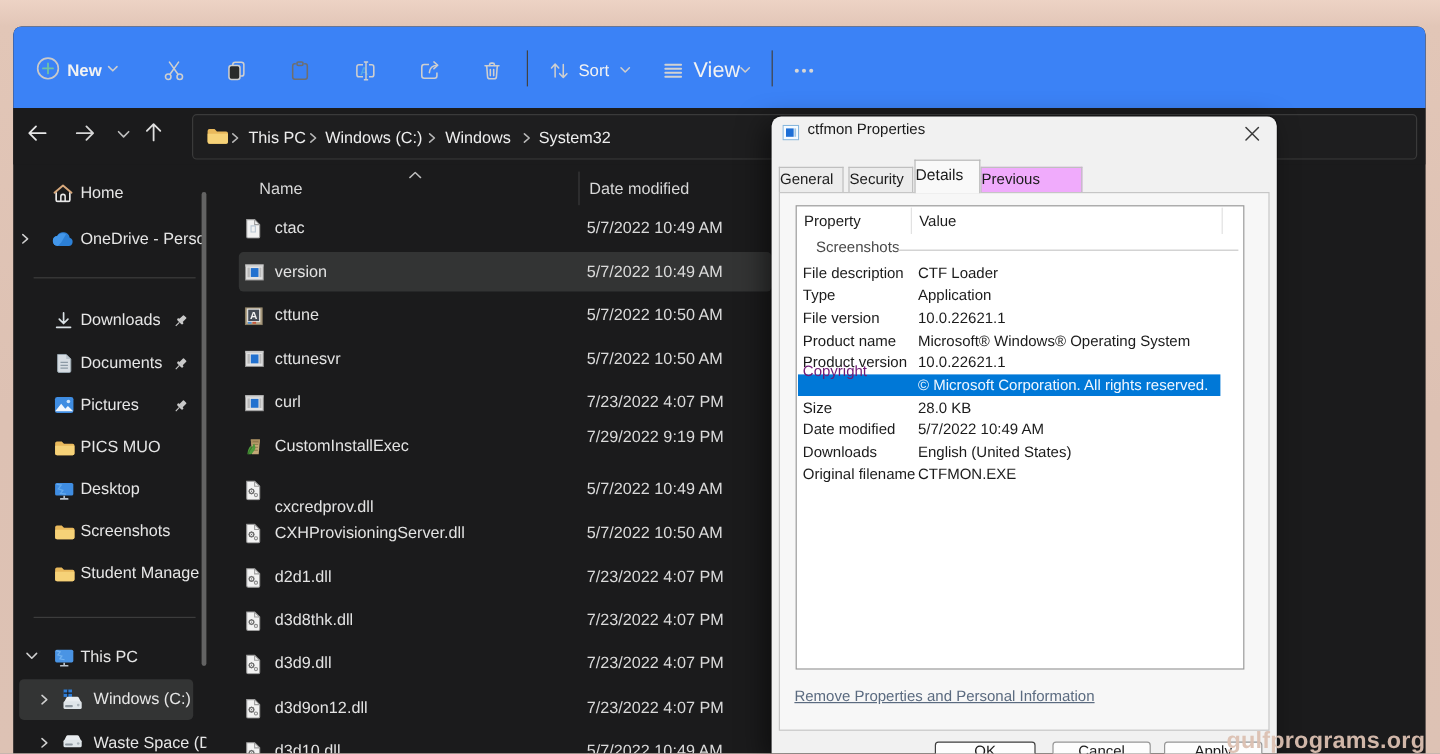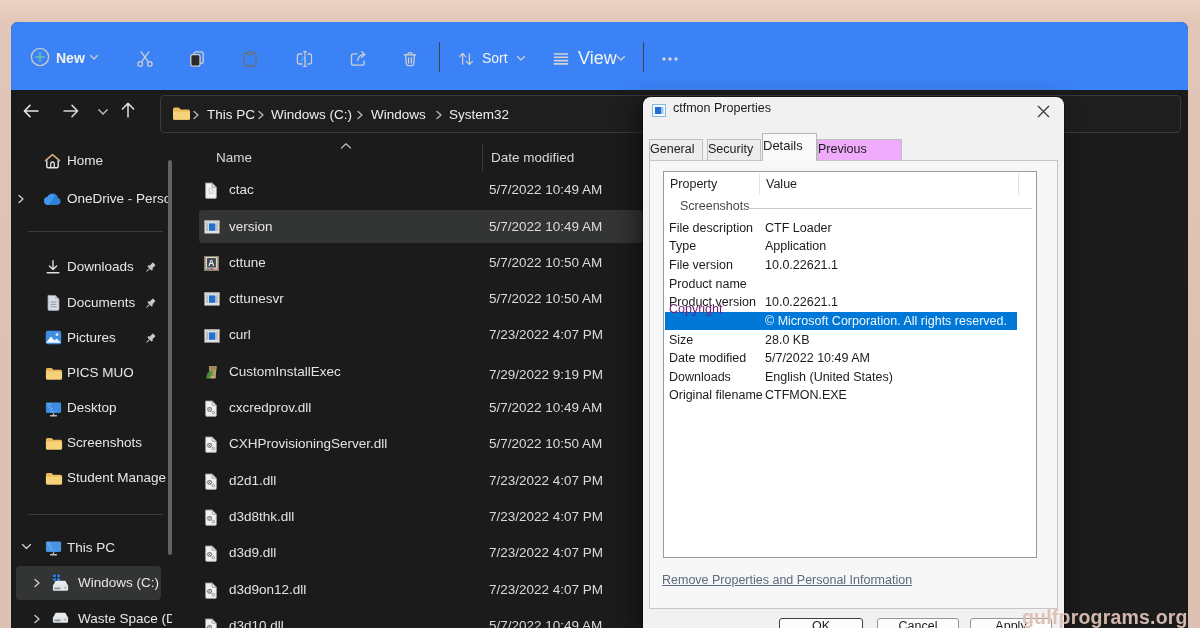--- a/index.html
+++ b/index.html
@@ -321,30 +321,30 @@
     <div class="fname" style="top:190px">curl</div>
     <div class="fdate" style="top:190px">7/23/2022 4:07 PM</div>
     <svg class="abs" style="left:13px;top:227px" width="16" height="16" viewBox="0 0 16 16">
 <path d="M5 2.2 h7.6 l-1 12.4 H6 Z" fill="#c3a877"></path>
 <path d="M5 2.2 h7.6 l-0.3 3.4 H5.3 Z" fill="#a98e5e"></path>
 <path d="M6.6 4 h4.6 M6.4 6.4 h4.8 M6.4 8.8 h4.6 M6.5 11.2 h4.4" stroke="#8a7347" stroke-width="0.7"></path>
 <path d="M2.2 14.6 c0.2 -3 1 -5.4 2.6 -7.2 c0.6 1 0.5 2.2 1.4 2.6 c-0.2 -2 0.6 -3.4 1.6 -4.4 c0.4 1.4 1.2 2.2 1 4 c-0.6 2.2 -2.4 3.6 -3.2 5 Z" fill="#4e9a3c"></path>
 <path d="M3 14.4 c0.6 -2.6 1.8 -4.6 3.6 -6.2" stroke="#2f6e24" stroke-width="0.7" fill="none"></path>
       </svg>
     <div class="fname" style="top:227px">CustomInstallExec</div>
-    <div class="fdate" style="top:230px">7/29/2022 9:19 PM</div>
+    <div class="fdate" style="top:219px">7/29/2022 9:19 PM</div>
     <svg class="abs" style="left:13px;top:263px" width="14" height="17" viewBox="0 0 14 17">
 <path d="M1.6 1 h6.6 l4.2 4.2 v10 a1.2 1.2 0 0 1 -1.2 1.2 H2.8 A1.2 1.2 0 0 1 1.6 15.2 Z" fill="#f2f2f2" stroke="#9c9c9c" stroke-width="0.9"></path>
 <path d="M8.2 1.2 v4 h4" fill="none" stroke="#9c9c9c" stroke-width="0.9"></path>
 <circle cx="5.6" cy="9.4" r="1.9" fill="none" stroke="#6f6f6f" stroke-width="1"></circle>
 <circle cx="5.6" cy="9.4" r="0.55" fill="#6f6f6f"></circle>
 <path d="M5.6 6.9 v1 M5.6 10.9 v1 M3.1 9.4 h1 M7.1 9.4 h1 M3.85 7.65 l0.7 0.7 M6.65 10.45 l0.7 0.7 M7.35 7.65 l-0.7 0.7 M4.55 10.45 l-0.7 0.7" stroke="#6f6f6f" stroke-width="0.8"></path>
 <circle cx="9.3" cy="12.6" r="1.3" fill="none" stroke="#8a8a8a" stroke-width="0.9"></circle>
       </svg>
-    <div class="fname" style="top:263px">cxcredprov.dll</div>
+    <div class="fname" style="top:278px">cxcredprov.dll</div>
     <div class="fdate" style="top:263px">5/7/2022 10:49 AM</div>
     <svg class="abs" style="left:13px;top:299px" width="14" height="17" viewBox="0 0 14 17">
 <path d="M1.6 1 h6.6 l4.2 4.2 v10 a1.2 1.2 0 0 1 -1.2 1.2 H2.8 A1.2 1.2 0 0 1 1.6 15.2 Z" fill="#f2f2f2" stroke="#9c9c9c" stroke-width="0.9"></path>
 <path d="M8.2 1.2 v4 h4" fill="none" stroke="#9c9c9c" stroke-width="0.9"></path>
 <circle cx="5.6" cy="9.4" r="1.9" fill="none" stroke="#6f6f6f" stroke-width="1"></circle>
 <circle cx="5.6" cy="9.4" r="0.55" fill="#6f6f6f"></circle>
 <path d="M5.6 6.9 v1 M5.6 10.9 v1 M3.1 9.4 h1 M7.1 9.4 h1 M3.85 7.65 l0.7 0.7 M6.65 10.45 l0.7 0.7 M7.35 7.65 l-0.7 0.7 M4.55 10.45 l-0.7 0.7" stroke="#6f6f6f" stroke-width="0.8"></path>
 <circle cx="9.3" cy="12.6" r="1.3" fill="none" stroke="#8a8a8a" stroke-width="0.9"></circle>
       </svg>
     <div class="fname" style="top:299px">CXHProvisioningServer.dll</div>
@@ -430,20 +430,21 @@
     <div class="abs" style="left:84px;top:36px;width:284px;height:1px;background:#c9c9c9"></div>
   </div>
   <div class="prow" style="left:22px;top:215px;width:352px;height:18px;background:#0078d7"></div>
   <div class="plabel" style="top:124px">File description</div>
     <div class="pvalue" style="top:124px">CTF Loader</div>
   <div class="plabel" style="top:142px">Type</div>
     <div class="pvalue" style="top:142px">Application</div>
   <div class="plabel" style="top:161px">File version</div>
     <div class="pvalue" style="top:161px">10.0.22621.1</div>
   <div class="plabel" style="top:180px">Product name</div>
+    <div class="pvalue" style="top:180px">Microsoft® Windows® Operating System</div>
   <div class="plabel" style="top:198px">Product version</div>
     <div class="pvalue" style="top:198px">10.0.22621.1</div>
   <div class="plabel" style="top:205px;color:#701a75">Copyright</div>
     <div class="pvalue" style="top:217px;color:#f0f7ff">© Microsoft Corporation. All rights reserved.</div>
   <div class="plabel" style="top:236px">Size</div>
     <div class="pvalue" style="top:236px">28.0 KB</div>
   <div class="plabel" style="top:254px">Date modified</div>
     <div class="pvalue" style="top:254px">5/7/2022 10:49 AM</div>
   <div class="plabel" style="top:273px">Downloads</div>
     <div class="pvalue" style="top:273px">English (United States)</div>

